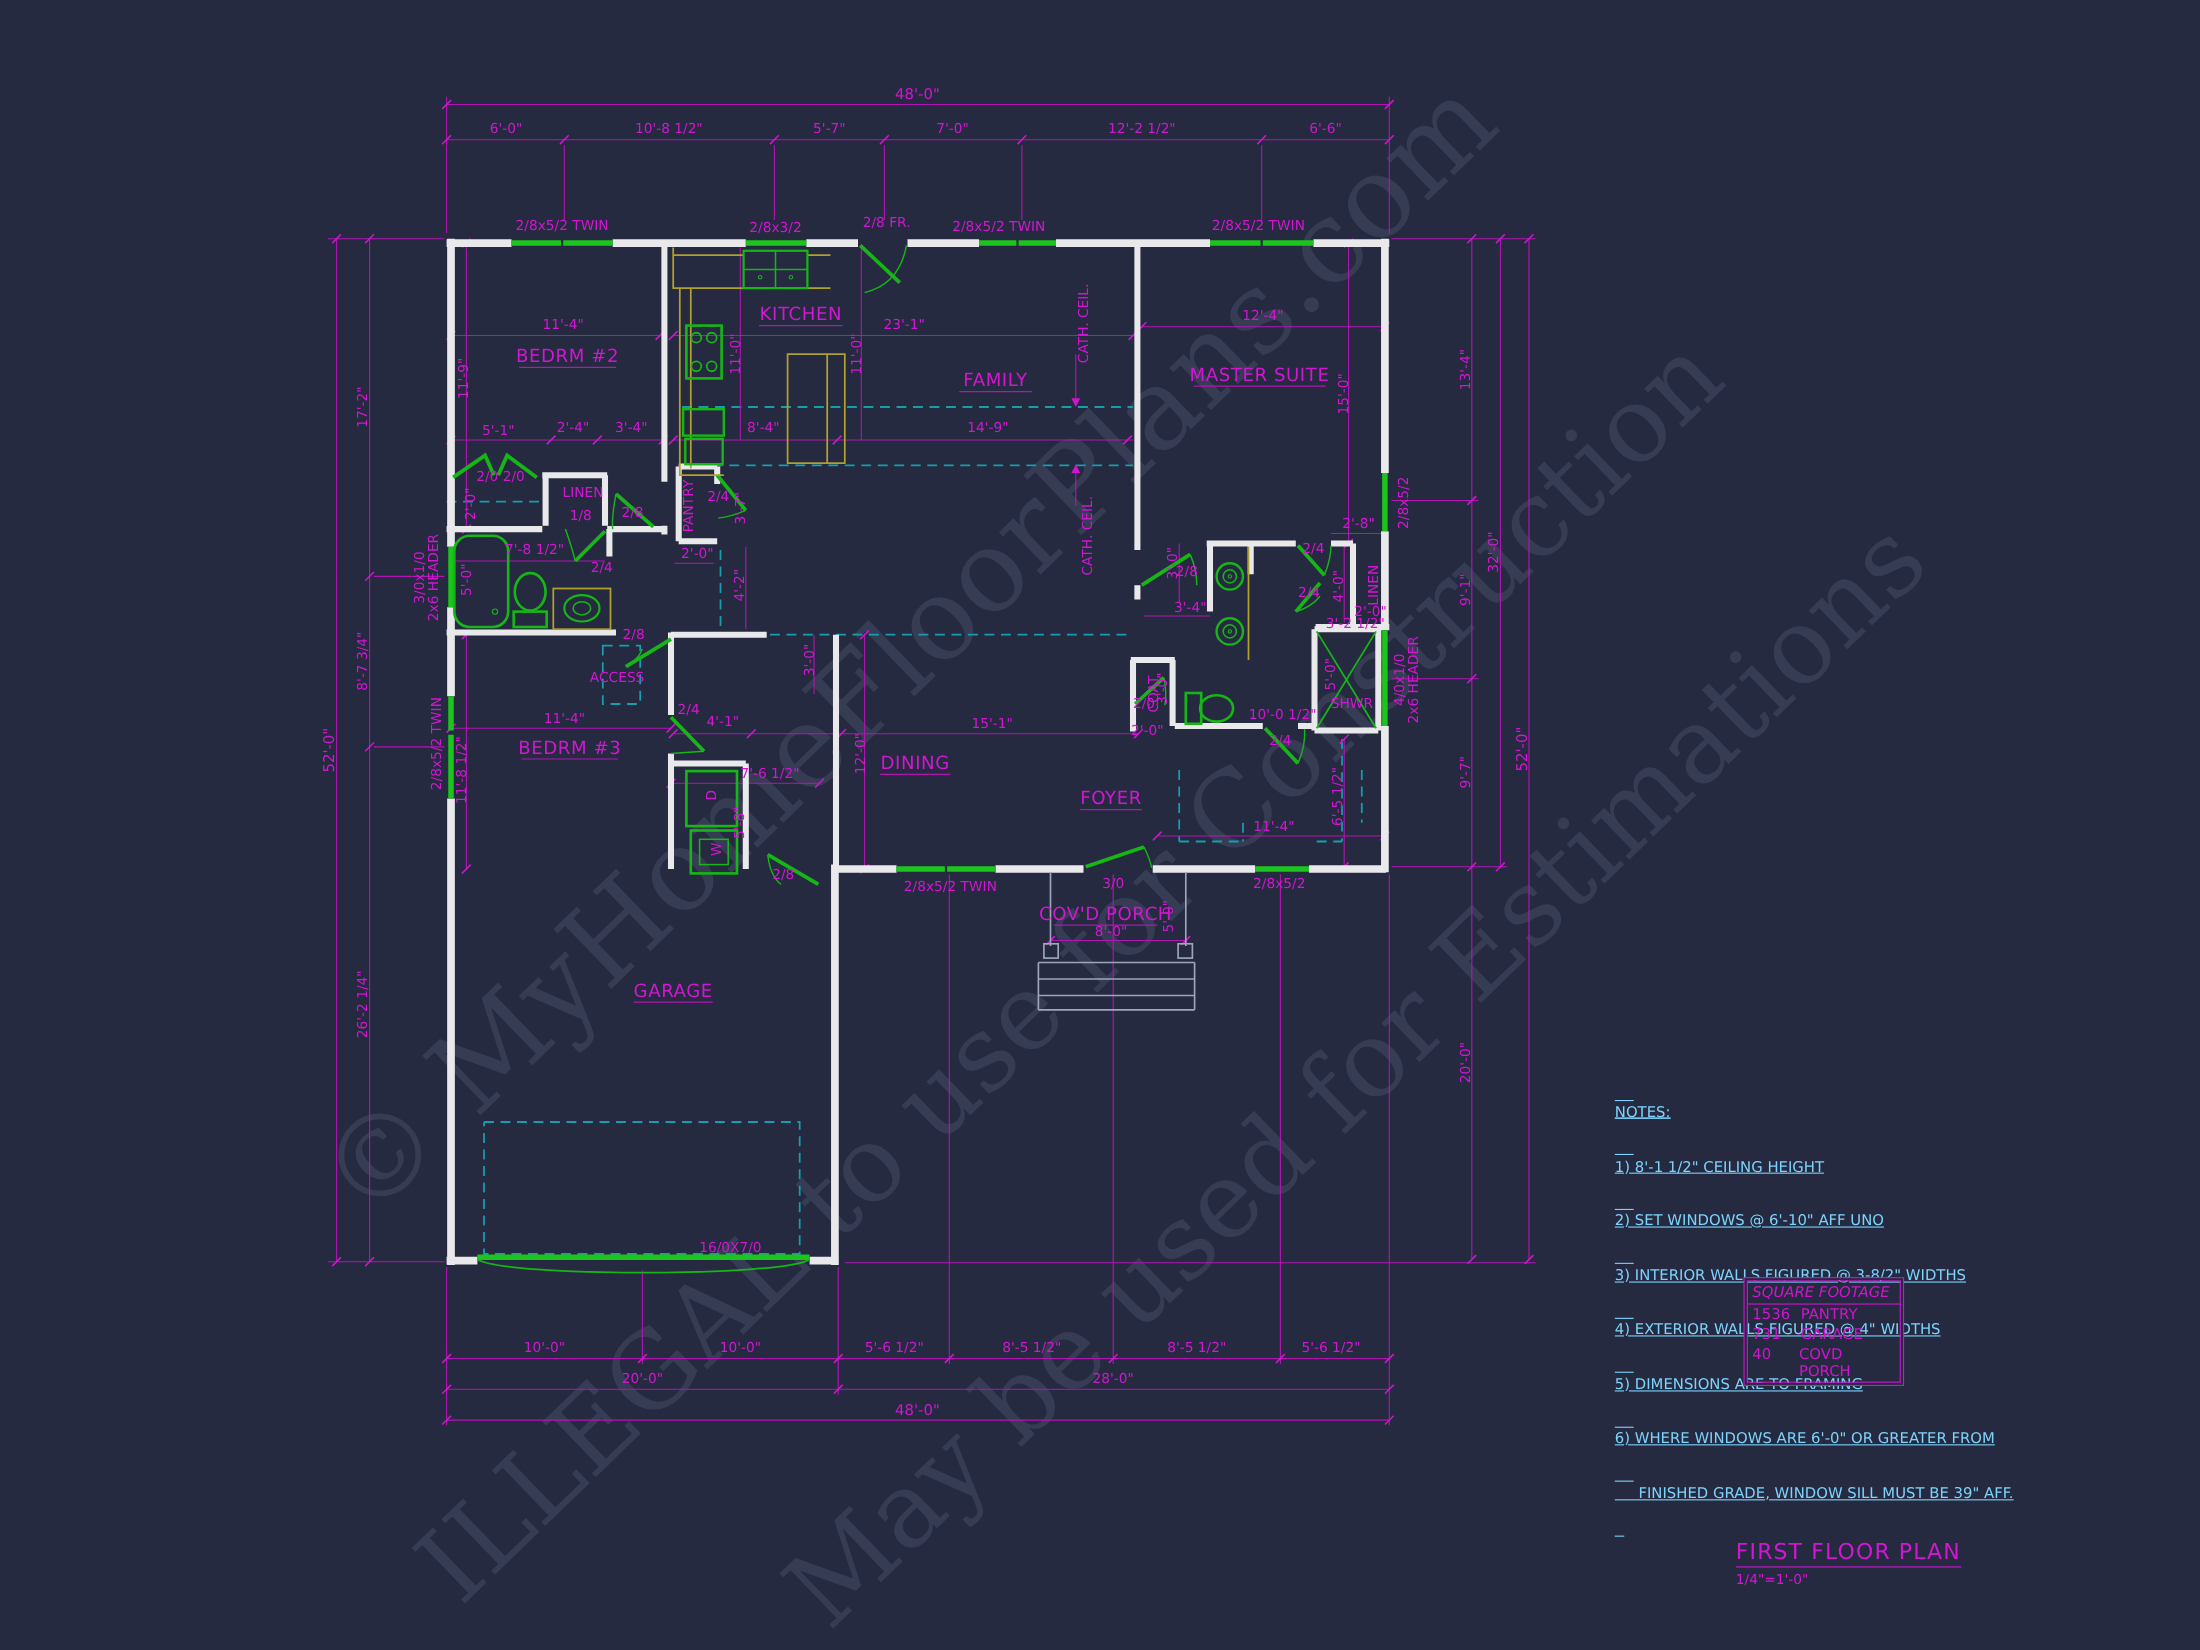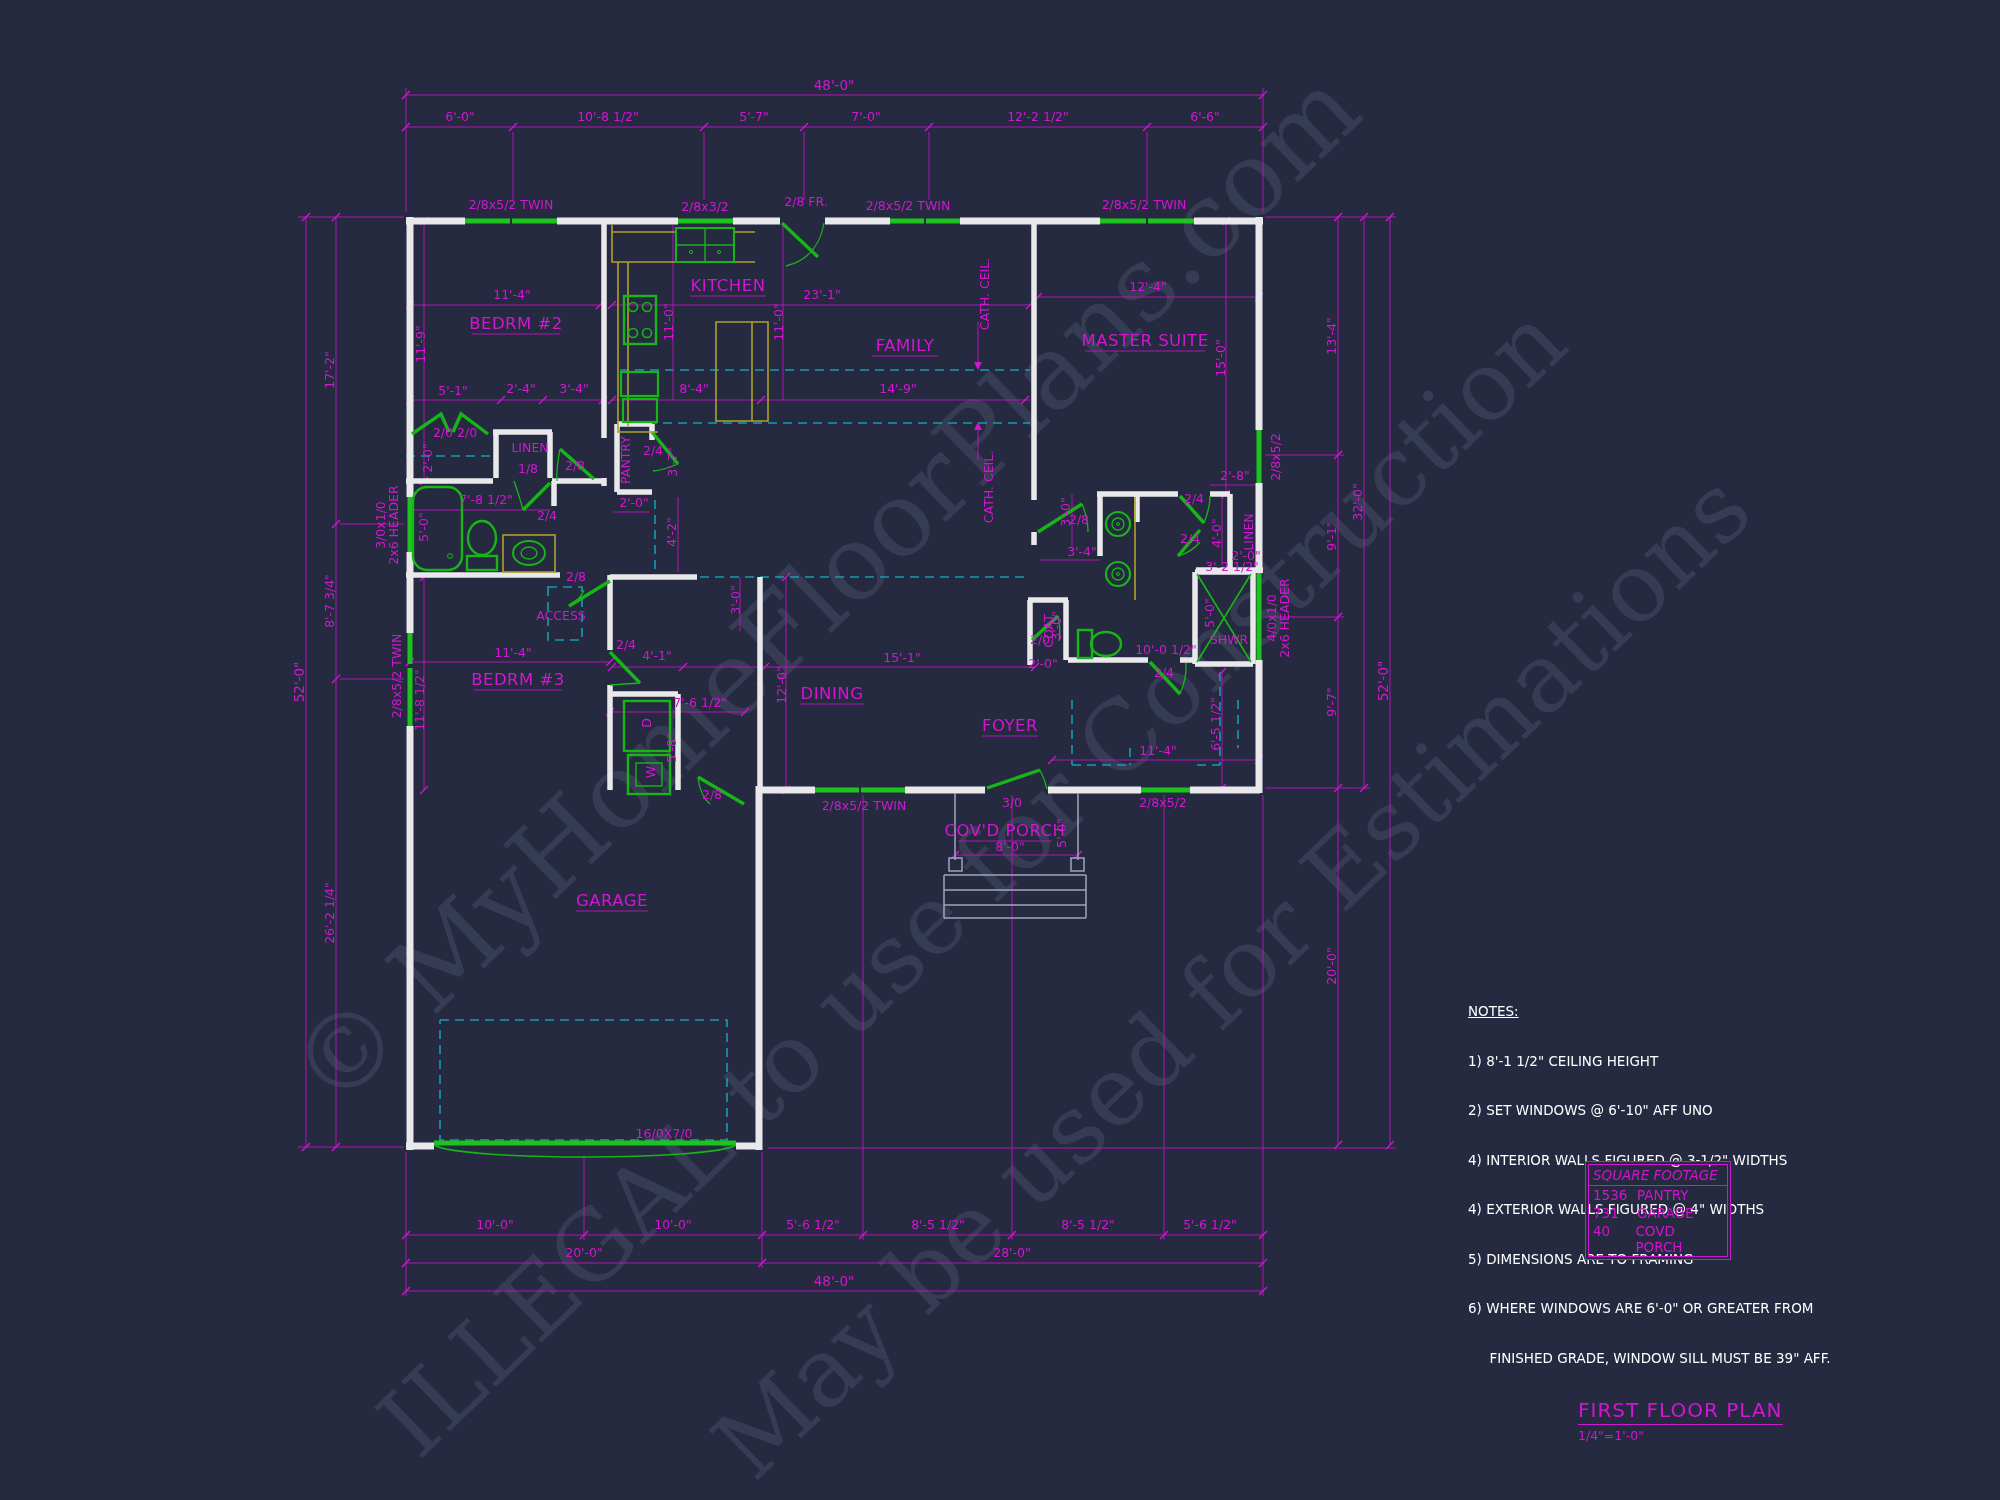--- a/index.html
+++ b/index.html
@@ -13,21 +13,21 @@
   .wlbl{fill:#d316d3;font-size:12.5px;text-anchor:middle;}
   .wm{fill:#454b66;opacity:.55;font-family:"DejaVu Serif",serif;text-anchor:middle;}
   .mline{stroke:#b414b4;stroke-width:1;fill:none;}
   .mtick{stroke:#cf15cf;stroke-width:1.4;fill:none;}
   .wall{stroke:#e9e9ec;fill:none;}
   .win{stroke:#1dc41d;stroke-width:5;fill:none;}
   .grn{stroke:#17b517;fill:none;}
   .oliv{stroke:#b0a02c;stroke-width:1.6;fill:none;}
   .cyan{stroke:#169dae;stroke-width:1.6;fill:none;stroke-dasharray:9 6;}
   .porch{stroke:#9fa6ba;stroke-width:1.5;fill:none;}
-  .notes{position:absolute;left:1468px;top:970px;color:#ffffff;font-size:13.5px;line-height:16.5px;white-space:pre;}
+  .notes{position:absolute;left:1468px;top:970px;color:#7dd3fc;font-size:13.5px;line-height:16.5px;white-space:pre;text-decoration:underline;}
   .notes .hd{text-decoration:underline;}
   .sqft{position:absolute;left:1588px;top:1164px;width:138px;border:1px solid #cf15cf;
         box-shadow:0 0 0 2px #252a40,0 0 0 3px #cf15cf;color:#cf15cf;font-size:13.5px;}
   .sqft .hd{border-bottom:1px solid #cf15cf;padding:2px 4px;font-style:italic;}
   .sqft .row{display:flex;padding:1px 4px;}
   .sqft .v{width:44px;}
   .tblock{position:absolute;left:1578px;top:1398px;color:#d316d3;}
   .tblock .t1{font-size:20px;border-bottom:1.5px solid #d316d3;padding-bottom:2px;letter-spacing:1px;}
   .tblock .t2{font-size:12.5px;margin-top:3px;}
 </style>
@@ -317,21 +317,21 @@
     <text class="dim" transform="rotate(-90 1062 833)" x="1062" y="837">5'-0"</text>
     <text class="dim" x="1043" y="668">2'-0"</text>
     <text class="dim" transform="rotate(-90 1057 626)" x="1057" y="630">3'-0"</text>
   </g>
 </svg>
 
   <div class="notes">
     <div class="hd">NOTES:</div>
     <div>1) 8'-1 1/2" CEILING HEIGHT</div>
     <div>2) SET WINDOWS @ 6'-10" AFF UNO</div>
-    <div>4) INTERIOR WALLS FIGURED @ 3-1/2" WIDTHS</div>
+    <div>3) INTERIOR WALLS FIGURED @ 3-8/2" WIDTHS</div>
     <div>4) EXTERIOR WALLS FIGURED @ 4" WIDTHS</div>
     <div>5) DIMENSIONS ARE TO FRAMING</div>
     <div>6) WHERE WINDOWS ARE 6'-0" OR GREATER FROM</div>
     <div>     FINISHED GRADE, WINDOW SILL MUST BE 39" AFF.</div>
   </div>
 
   <div class="sqft">
     <div class="hd">SQUARE FOOTAGE</div>
     <div class="row">
         <span class="v">1536</span>

